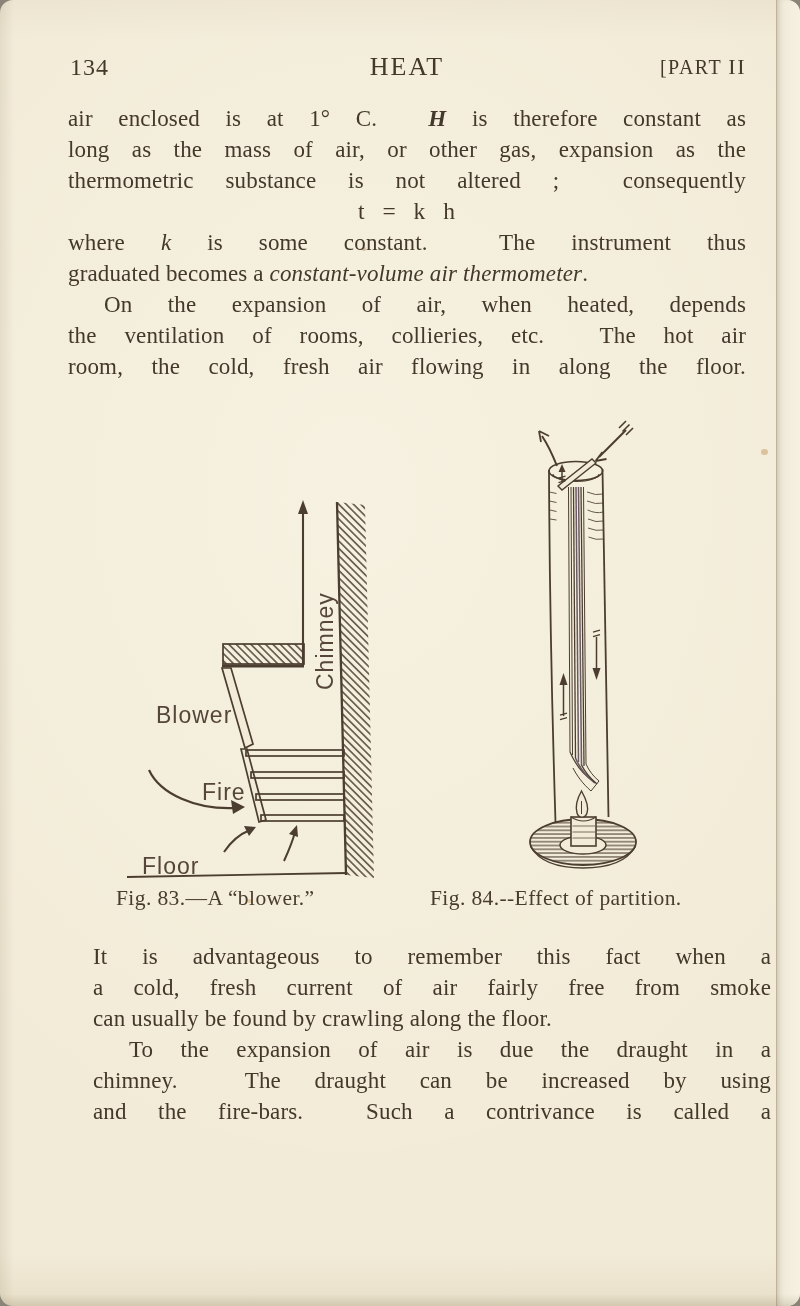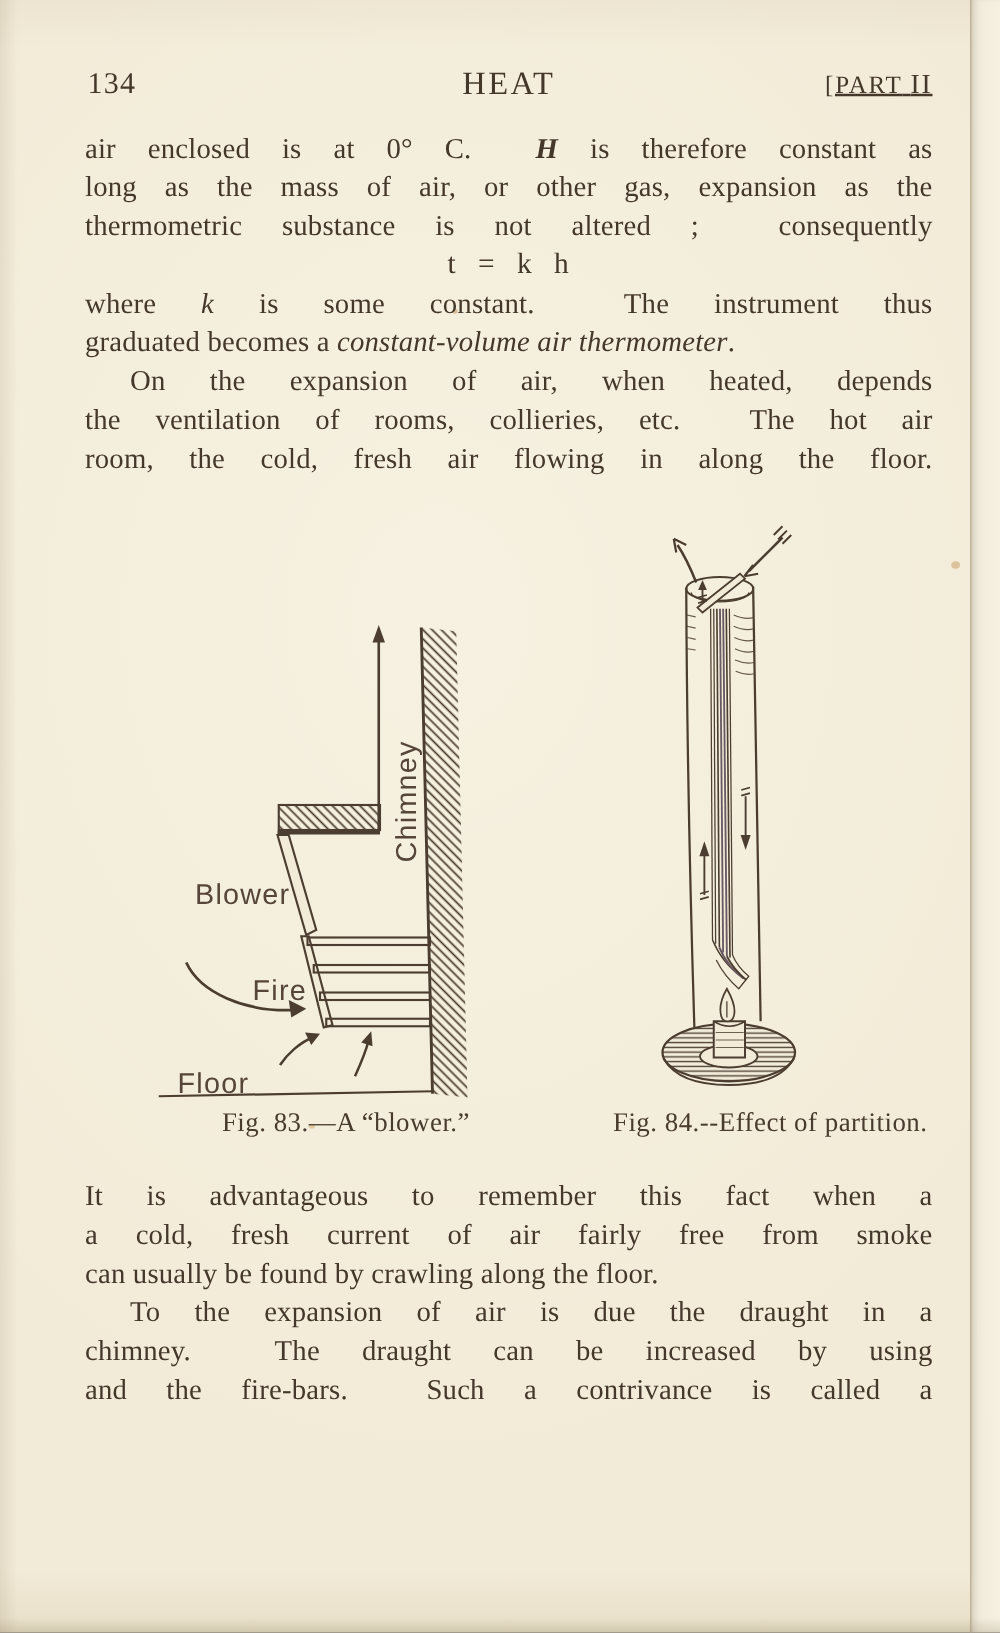--- a/index.html
+++ b/index.html
@@ -3,64 +3,65 @@
 <meta charset="utf-8">
 <style>
   html,body{margin:0;padding:0;background:#8a8378;}
   #page{
     position:relative;width:800px;height:1306px;overflow:hidden;
     background:
       radial-gradient(ellipse 120% 90% at 44% 38%, rgba(255,252,240,.35) 0%, rgba(255,252,240,0) 60%),
       linear-gradient(180deg,#ece4d0 0%, #f2ebd8 3%, #f2ebd8 96%, #e8dfc8 100%);
     font-family:"Liberation Serif","DejaVu Serif",serif;
     color:#44382b;
+    border-radius:13px;
   }
   #page-edge{
     position:absolute;right:0;top:0;width:23px;height:100%;
     background:linear-gradient(90deg,#efe9d8,#f6f1e2);
     border-left:1px solid rgba(140,118,82,.5);
     box-shadow:inset 5px 0 7px -5px rgba(90,70,45,.35);
   }
   #left-shade{position:absolute;left:0;top:0;width:14px;height:100%;
     background:linear-gradient(90deg,rgba(120,100,70,.12),rgba(120,100,70,0));}
   #bottom-shade{position:absolute;left:0;bottom:0;width:100%;height:12px;
     background:linear-gradient(0deg,rgba(110,95,65,.18),rgba(110,95,65,0));}
   .fleck{position:absolute;border-radius:50%;}
 
   
   #header{position:absolute;left:68px;top:52px;width:678px;height:28px;}
   #page-number{position:absolute;left:2px;top:2px;font-size:24px;letter-spacing:1px;}
   #running-title{position:absolute;left:50%;transform:translateX(-50%);top:0;
     font-size:26px;letter-spacing:2px;}
-  #part-label{position:absolute;right:0;top:2px;font-size:20px;letter-spacing:1.5px;text-decoration:underline;}
+  #part-label{position:absolute;right:0;top:2px;font-size:20px;letter-spacing:1.5px;}
   #part-label .numeral{font-size:22px;}
 
   
   .text-block{position:absolute;left:68px;width:678px;}
   #text-block-1{top:103px;}
   #text-block-2{top:227px;}
-  #text-block-3{top:941px;}
+  #text-block-3{top:941px;margin-left:25px;}
   .line{
     height:31px;line-height:31px;font-size:23px;white-space:pre-wrap;
     text-align:justify;text-align-last:justify;letter-spacing:.15px;
   }
   .line.nojust{text-align-last:auto;}
   .line.indent{text-indent:36px;}
   .line .i{font-style:italic;}
   .line .bi{font-style:italic;font-weight:bold;}
   #equation{
     position:absolute;left:68px;top:196px;width:678px;height:31px;line-height:31px;
     text-align:center;font-size:23.5px;word-spacing:10px;letter-spacing:1px;
   }
 
   
   .fig-svg{position:absolute;}
   .fig-caption{
     position:absolute;top:886px;font-size:21.5px;letter-spacing:.4px;
-    text-align:right;white-space:nowrap;color:#483c2e;
+    text-align:left;white-space:nowrap;color:#483c2e;
   }
   #fig83-caption{left:116px;width:260px;}
   #fig84-caption{left:430px;width:312px;}
   .diagram-label{
     font-family:"Liberation Sans","DejaVu Sans",sans-serif;
     font-size:23px;fill:#554639;letter-spacing:1px;
   }
 </style>
 </head>
 <body>
@@ -73,21 +74,21 @@
   <div class="fleck" style="left:362px;top:247px;width:4px;height:4px;background:#b98a5a;opacity:.5;"></div>
   <div class="fleck" style="left:247px;top:899px;width:5px;height:4px;background:#cf9f5f;opacity:.45;"></div>
 
   <div id="header">
     <span id="page-number">134</span>
     <span id="running-title">HEAT</span>
     <span id="part-label"><span>[PART</span> <span class="numeral">II</span></span>
   </div>
 
   <div id="text-block-1" class="text-block">
-      <div class="line"><span>air enclosed is at 0° C.  </span><span class="bi">H</span><span> is therefore constant as</span></div>
+      <div class="line"><span>air enclosed is at 1° C.  </span><span class="bi">H</span><span> is therefore constant as</span></div>
       <div class="line"><span>long as the mass of air, or other gas, expansion as the</span></div>
       <div class="line"><span>thermometric substance is not altered ;  consequently</span></div>
     </div>
   <div id="equation">t = k h</div>
   <div id="text-block-2" class="text-block">
       <div class="line"><span>where </span><span class="i">k</span><span> is some constant.  The instrument thus</span></div>
       <div class="line nojust"><span>graduated becomes a </span><span class="i">constant-volume air thermometer</span><span>.</span></div>
       <div class="line indent"><span>On the expansion of air, when heated, depends</span></div>
       <div class="line"><span>the ventilation of rooms, collieries, etc.  The hot air</span></div>
       <div class="line"><span>room, the cold, fresh air flowing in along the floor.</span></div>

